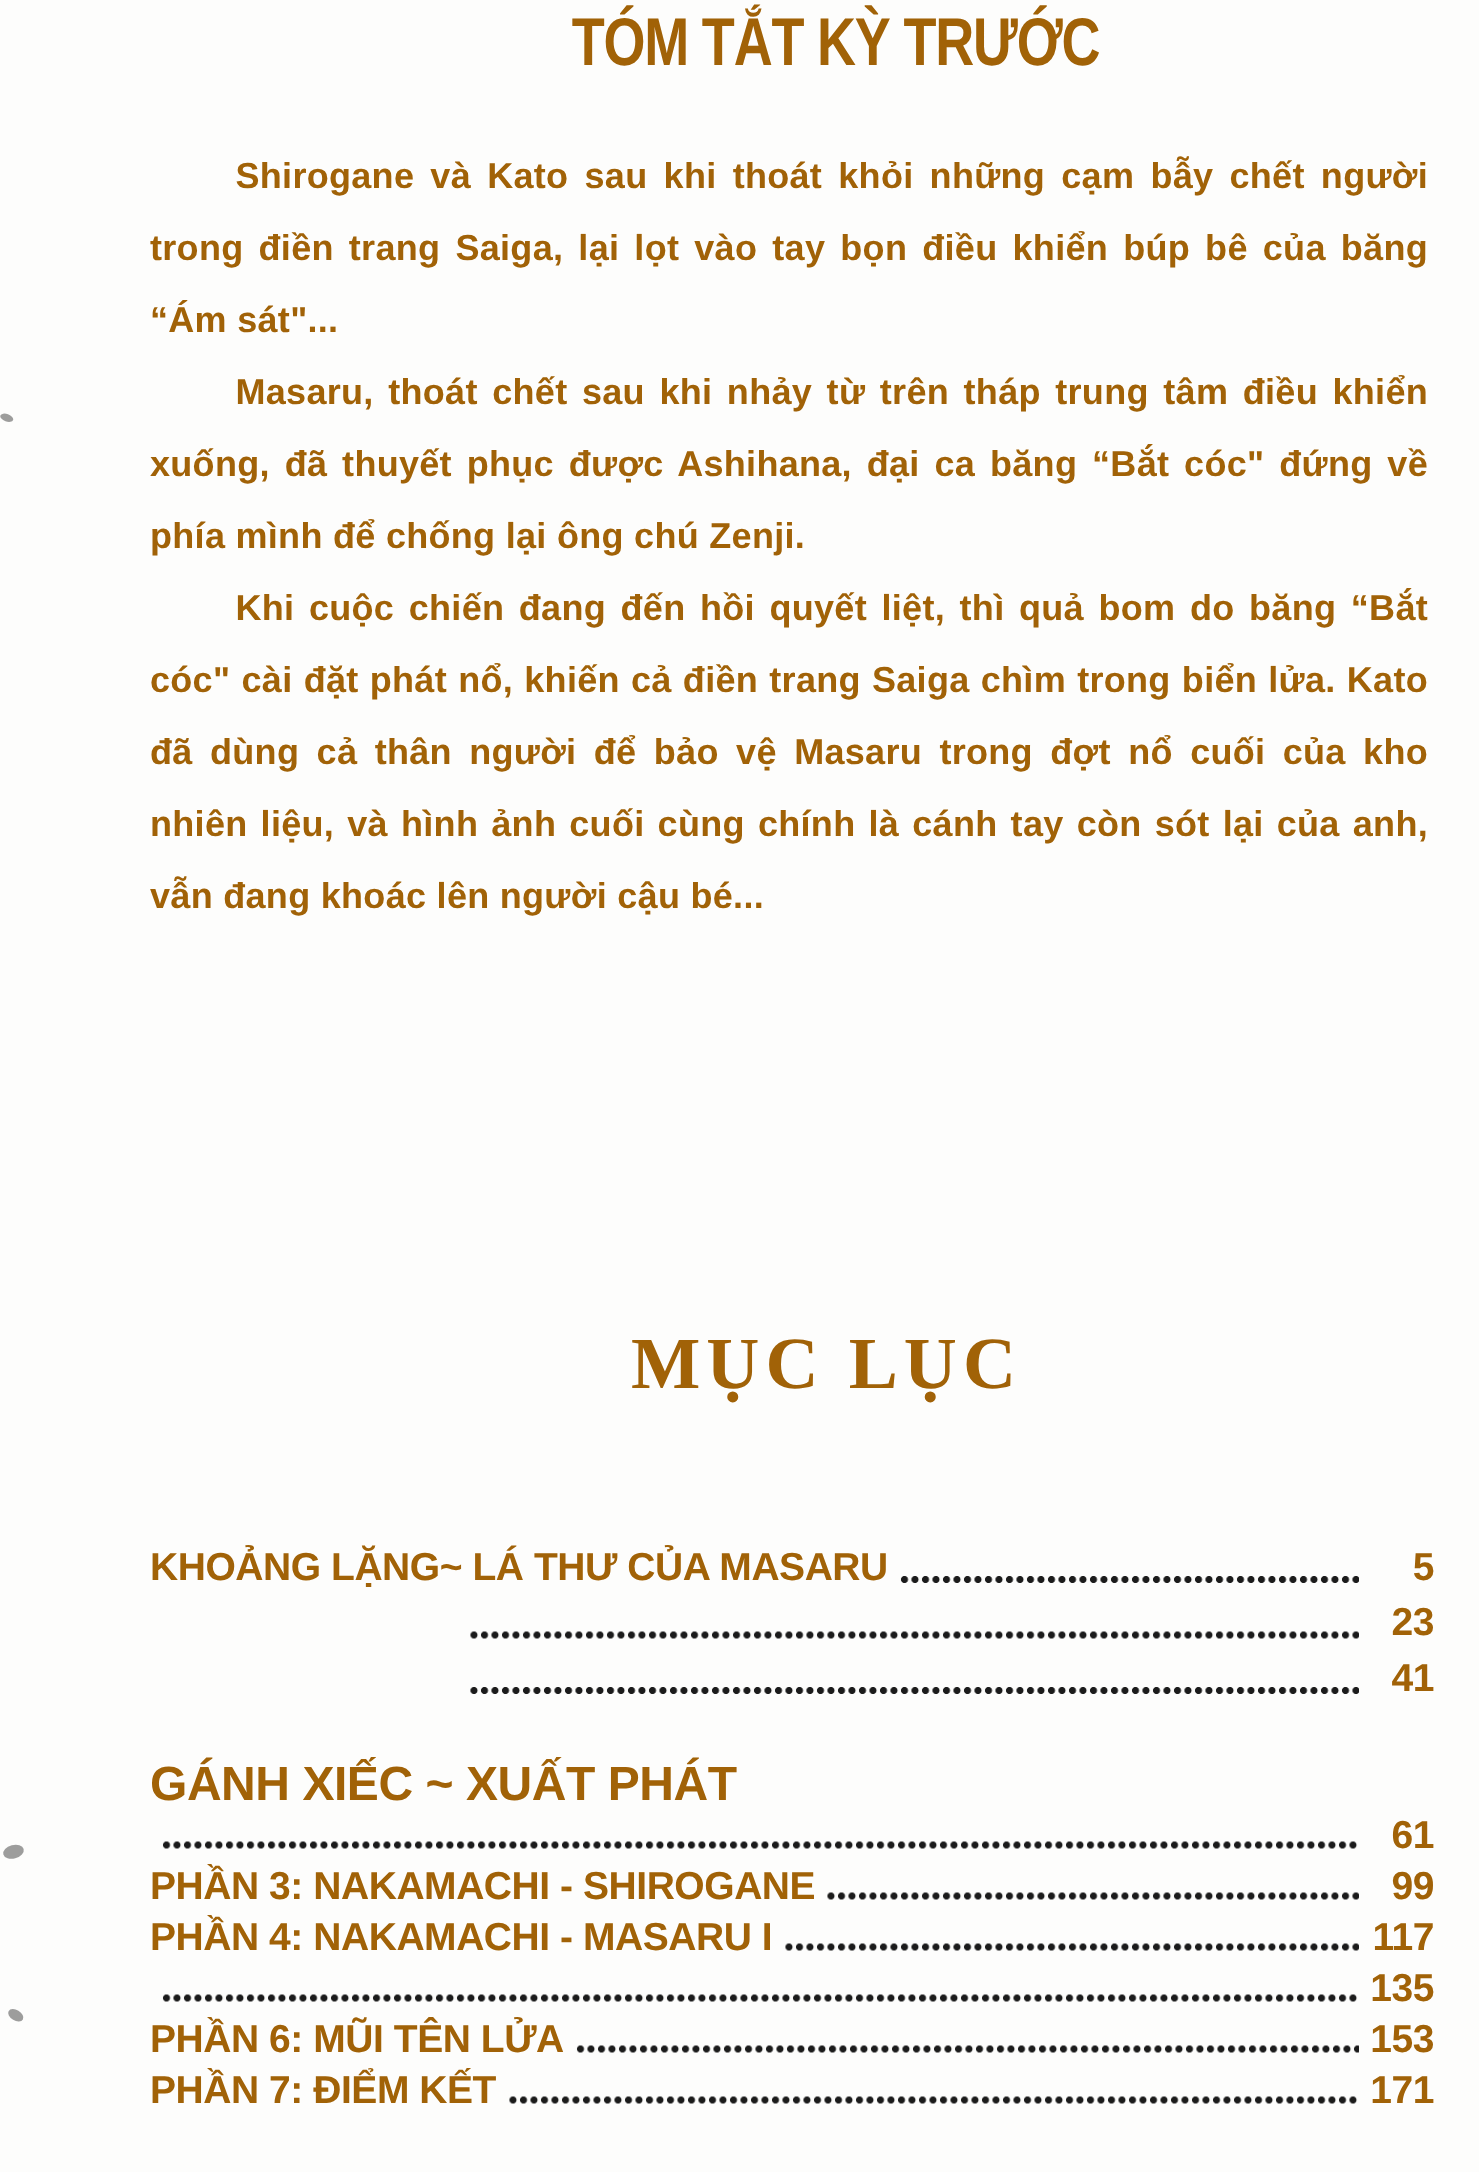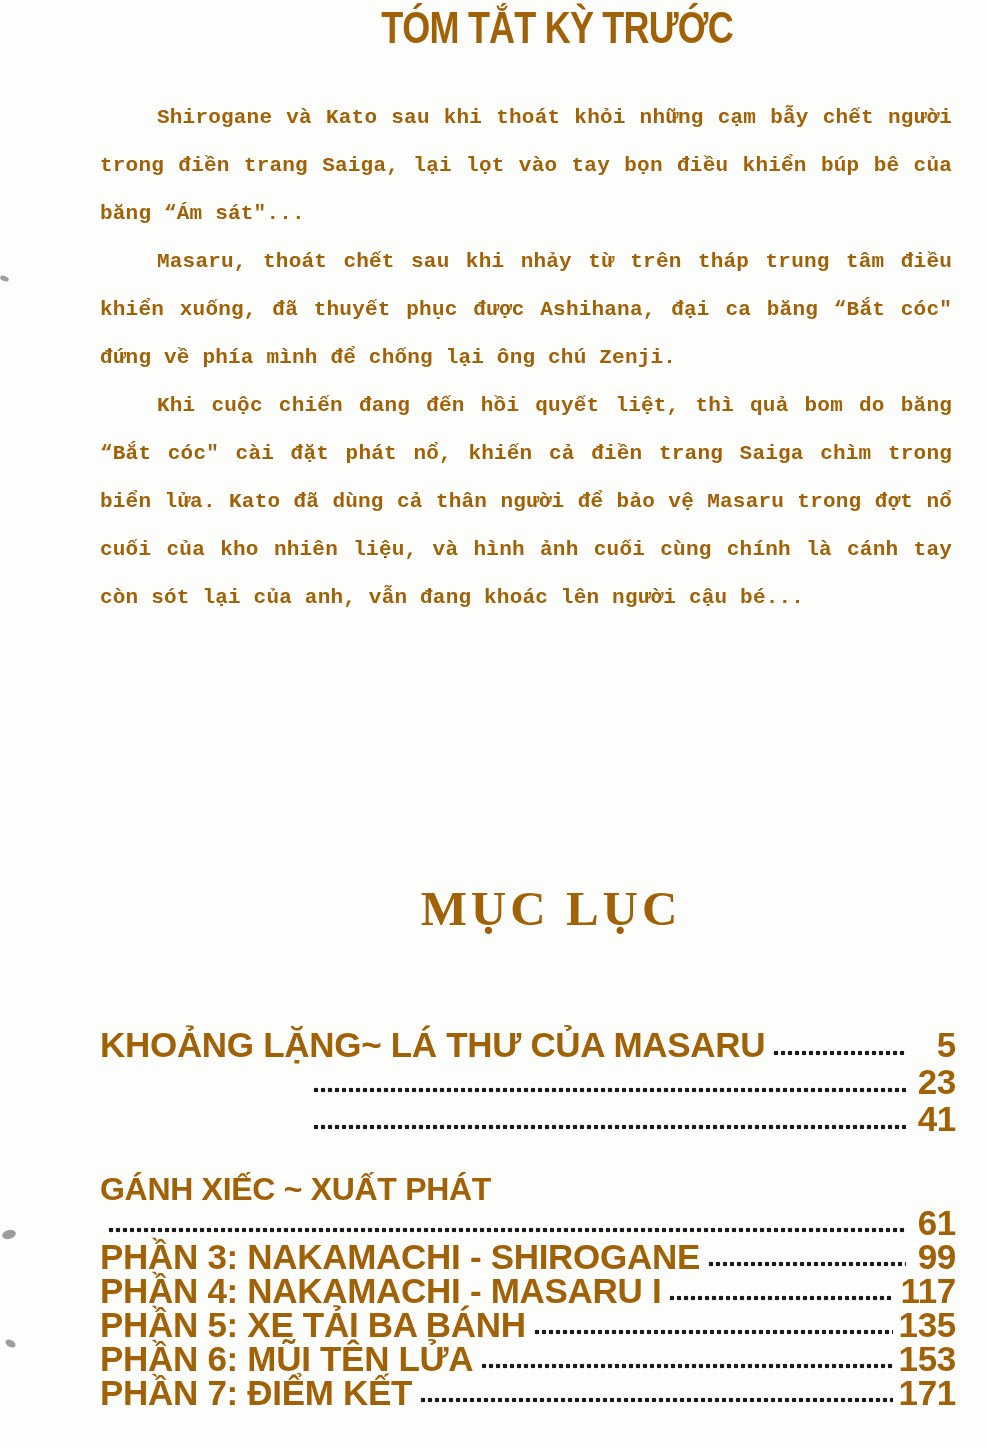--- a/index.html
+++ b/index.html
@@ -32,23 +32,23 @@
   }
 
   .summary-body {
     position: absolute;
     top: 94px;
     left: 100px;
     width: 852px;
   }
   .summary-body p {
     margin: 0;
-    font-family: Liberation Mono, monospace;
+    font-family: Liberation Sans, sans-serif;
     font-weight: bold;
-    font-size: 21px;
+    font-size: 24px;
     line-height: 48px;
     text-align: justify;
     text-indent: 57px;
     letter-spacing: 0.2px;
   }
 
   
   .toc-title {
     position: absolute;
     top: 880px;
@@ -71,21 +71,21 @@
     font-weight: bold;
   }
   .toc-group-1 { top: 1026px; }
   .toc-group-1 .toc-row { line-height: 37px; height: 37px; }
   .toc-group-2 { top: 1172px; }
   .toc-group-2 .toc-row { line-height: 34px; height: 34px; }
 
   .toc-row {
     display: flex;
     align-items: flex-start;
-    font-size: 35px;
+    font-size: 26px;
     letter-spacing: -0.3px;
   }
   .toc-row.indent { padding-left: 205px; }
   .toc-label { white-space: nowrap; }
   .toc-dots {
     flex: 1;
     align-self: flex-end;
     height: 12px;
     margin: 0 6px 7px 8px;
     background-image: radial-gradient(circle at 3px 9px, #1b1b1b 2.1px, transparent 2.6px);
@@ -156,21 +156,20 @@
     <span class="toc-label">PHẦN 3: NAKAMACHI - SHIROGANE</span>
     <span class="toc-dots"></span>
     <span class="toc-page">99</span>
   </div>
       <div class="toc-row">
     <span class="toc-label">PHẦN 4: NAKAMACHI - MASARU I</span>
     <span class="toc-dots"></span>
     <span class="toc-page">117</span>
   </div>
       <div class="toc-row">
-    <span class="toc-label">PHẦN 5: XE TẢI BA BÁNH</span>
     <span class="toc-dots"></span>
     <span class="toc-page">135</span>
   </div>
       <div class="toc-row">
     <span class="toc-label">PHẦN 6: MŨI TÊN LỬA</span>
     <span class="toc-dots"></span>
     <span class="toc-page">153</span>
   </div>
       <div class="toc-row">
     <span class="toc-label">PHẦN 7: ĐIỂM KẾT</span>

